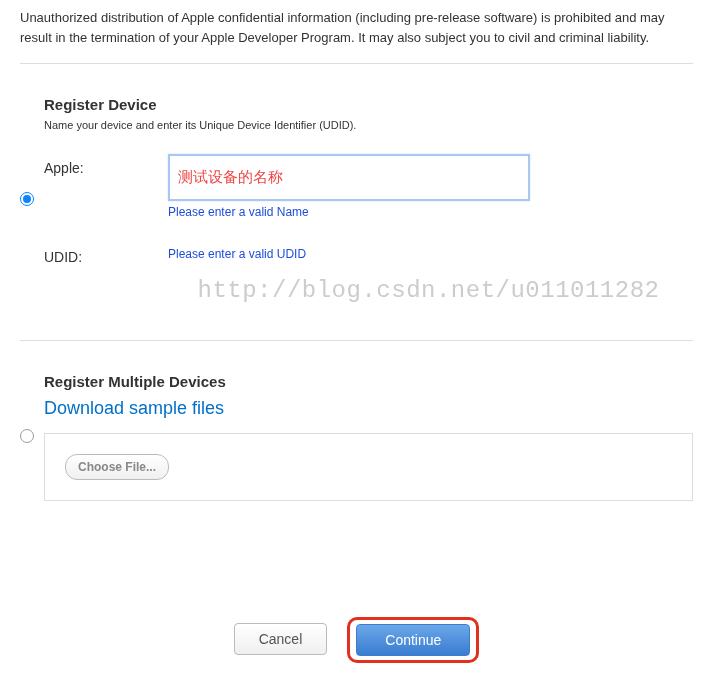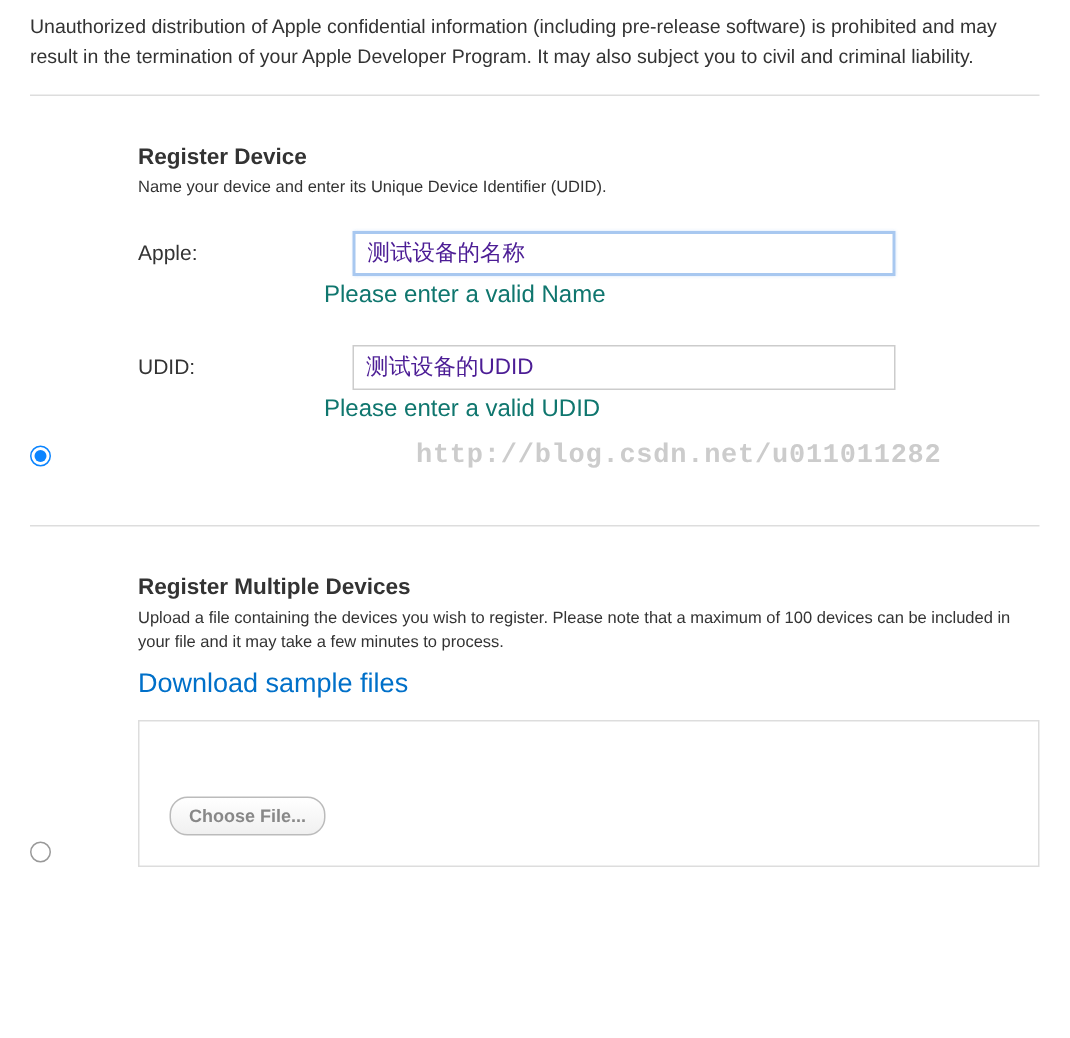--- a/index.html
+++ b/index.html
@@ -1,37 +1,37 @@
 <!DOCTYPE html>
 <html><head>
   <meta charset="utf-8">
   <style>
     * { box-sizing: border-box; margin: 0; padding: 0; }
     body { font-family: "Helvetica Neue", Helvetica, Arial, sans-serif; font-size: 14px; color: #333; background: #fff; width: 713px; }
     .container { padding: 0 20px; }
     .notice { font-size: 13px; color: #333; line-height: 1.5; margin-top: 8px; margin-bottom: 16px; }
     hr.divider { border: none; border-top: 1px solid #ddd; margin: 0; }
-    .section { padding: 32px 0 36px 0; display: flex; align-items: flex-end; gap: 48px; }
+    .section { padding: 32px 0 36px 0; display: flex; align-items: center; }
     .radio-col { width: 24px; flex-shrink: 0; padding-top: 2px; }
     .radio { width: 14px; height: 14px; border-radius: 50%; border: 1px solid #999; display: inline-block; position: relative; background: #fff; cursor: pointer; }
     .radio.selected { border-color: #0a84ff; }
     .radio.selected::after { content: ""; position: absolute; top: 2px; left: 2px; width: 8px; height: 8px; border-radius: 50%; background: #0a84ff; }
     .content-col { flex: 1; }
     .section-title { font-size: 15px; font-weight: 600; color: #333; margin-bottom: 4px; }
     .section-desc { font-size: 11px; color: #333; line-height: 1.5; margin-bottom: 20px; }
     .form-row { display: flex; align-items: flex-start; margin-bottom: 24px; }
     .form-label { width: 124px; font-size: 14px; color: #333; padding-top: 6px; }
     .form-field { flex: 0 0 362px; }
-    .input { width: 362px; height: 30px; border: 1px solid #ccc; padding: 4px 8px; font-size: 15px; color: #4c1d95; font-family: inherit; margin-left: 19px; }
+    .input { width: 362px; height: 47px; border: 1px solid #ccc; padding: 4px 8px; font-size: 15px; color: #ef4444; font-family: inherit; }
     .input.focused { border: 2px solid #a8c8f0; outline: none; box-shadow: 0 0 2px rgba(100,160,240,0.3); }
-    .error-text { color: #0f766e; font-size: 16px; margin-top: 4px; }
-    .watermark { font-family: "Courier New", monospace; color: #ccc; font-size: 18px; text-align: center; margin: 12px 0 0 120px; letter-spacing: 0.5px; font-weight: bold; }
+    .error-text { color: #1d4ed8; font-size: 12px; margin-top: 4px; }
+    .watermark { font-family: "Courier New", monospace; color: #ccc; font-size: 24px; text-align: center; margin: 12px 0 0 120px; letter-spacing: 0.5px; }
     .link { color: #0070c9; cursor: pointer; font-size: 18px; margin-top: 4px; display: inline-block; }
     .file-box { border: 1px solid #ddd; padding: 20px; margin-top: 14px; }
-    .choose-btn { background: linear-gradient(#fff, #f0f0f0); border: 1px solid #bbb; border-radius: 12px; padding: 5px 12px; font-size: 12px; color: #888; font-weight: 600; cursor: pointer; margin-top: 30px; }
+    .choose-btn { background: linear-gradient(#fff, #f0f0f0); border: 1px solid #bbb; border-radius: 12px; padding: 5px 12px; font-size: 12px; color: #888; font-weight: 600; cursor: pointer; }
     .footer { margin-top: 86px; display: flex; justify-content: center; gap: 0; align-items: flex-start; position: relative; padding-bottom: 2px; }
     .btn { border-radius: 4px; padding: 7px 24px; font-size: 14px; cursor: pointer; border: 1px solid #bbb; }
     .btn-cancel { background: linear-gradient(#fff, #f0f0f0); color: #555; margin-right: 20px; }
     .continue-wrap { border: 3px solid #e03020; border-radius: 10px; padding: 4px 6px; display: inline-block; margin-top: -6px; }
     .btn-continue { background: linear-gradient(#6aa8e8, #3a7cd0); color: #fff; border: 1px solid #3a7cd0; font-weight: 500; padding: 7px 28px; }
   </style>
 </head>
 <body>
 
 <div class="container">
@@ -50,38 +50,36 @@
         <div class="form-label">Apple:</div>
         <div class="form-field">
           <input class="input focused" value="测试设备的名称" style="">
           <div class="error-text">Please enter a valid Name</div>
         </div>
       </div>
 
       <div class="form-row" style="margin-bottom:0;">
         <div class="form-label">UDID:</div>
         <div class="form-field">
-          <input class="input" value="测试设备的UDID" style="">
           <div class="error-text">Please enter a valid UDID</div>
         </div>
       </div>
 
       <div class="watermark">http://blog.csdn.net/u011011282</div>
     </div>
   </div>
 
   <hr class="divider">
 
   <div class="section">
     <div class="radio-col">
       <span class="radio"></span>
     </div>
     <div class="content-col">
       <div class="section-title">Register Multiple Devices</div>
-      <div class="section-desc" style="margin-bottom:4px;">Upload a file containing the devices you wish to register. Please note that a maximum of 100 devices can be included in your file and it may take a few minutes to process.</div>
       <a class="link">Download sample files</a>
 
       <div class="file-box">
         <button class="choose-btn">Choose File...</button>
       </div>
     </div>
   </div>
 
   <div class="footer">
     <button class="btn btn-cancel">Cancel</button>

